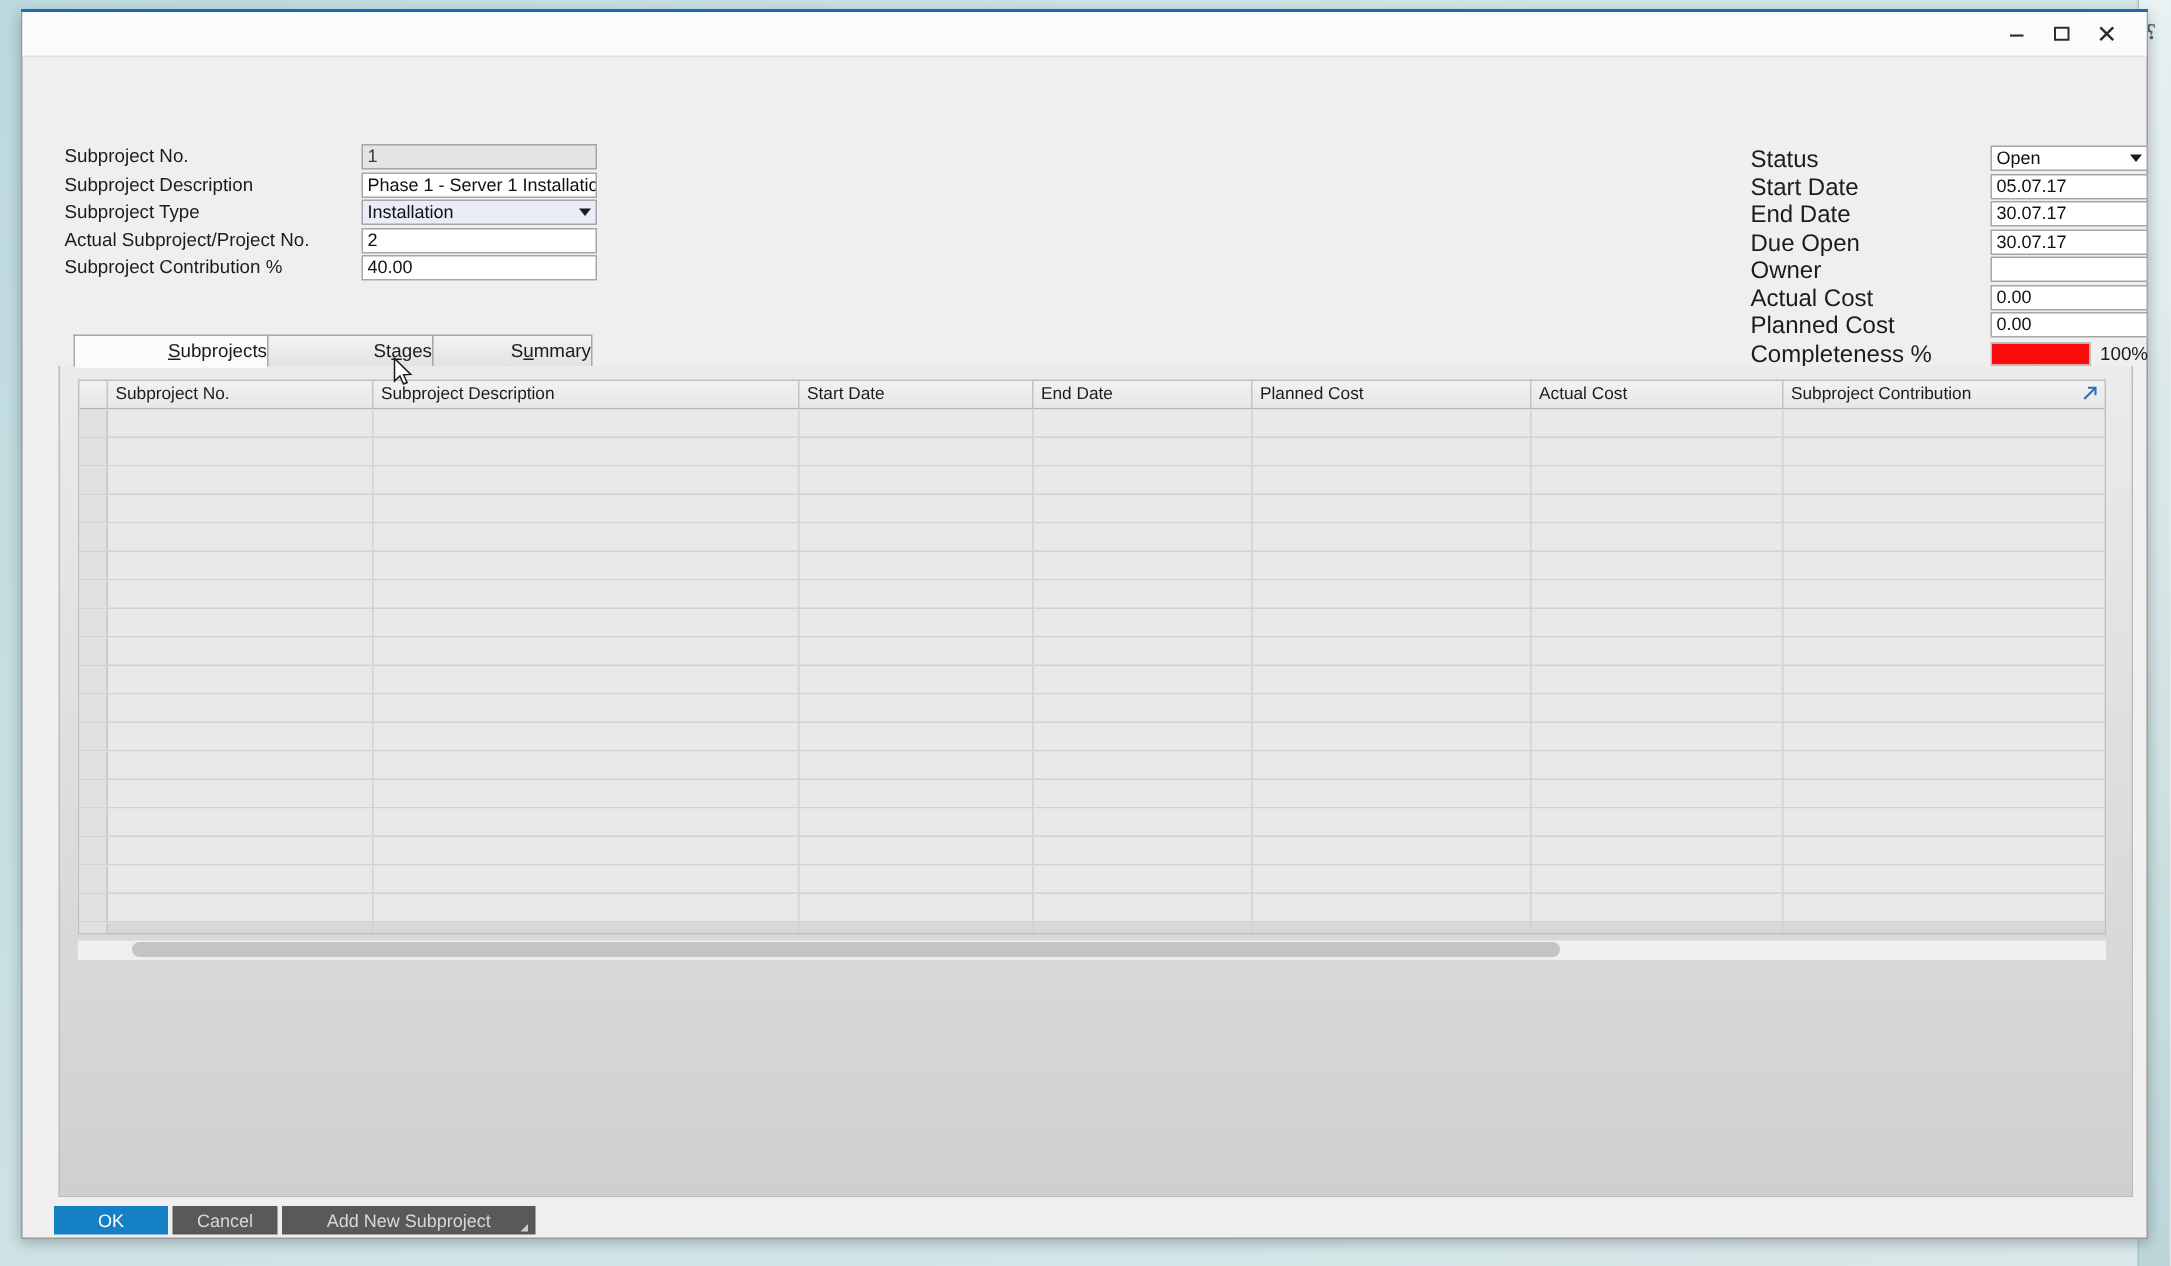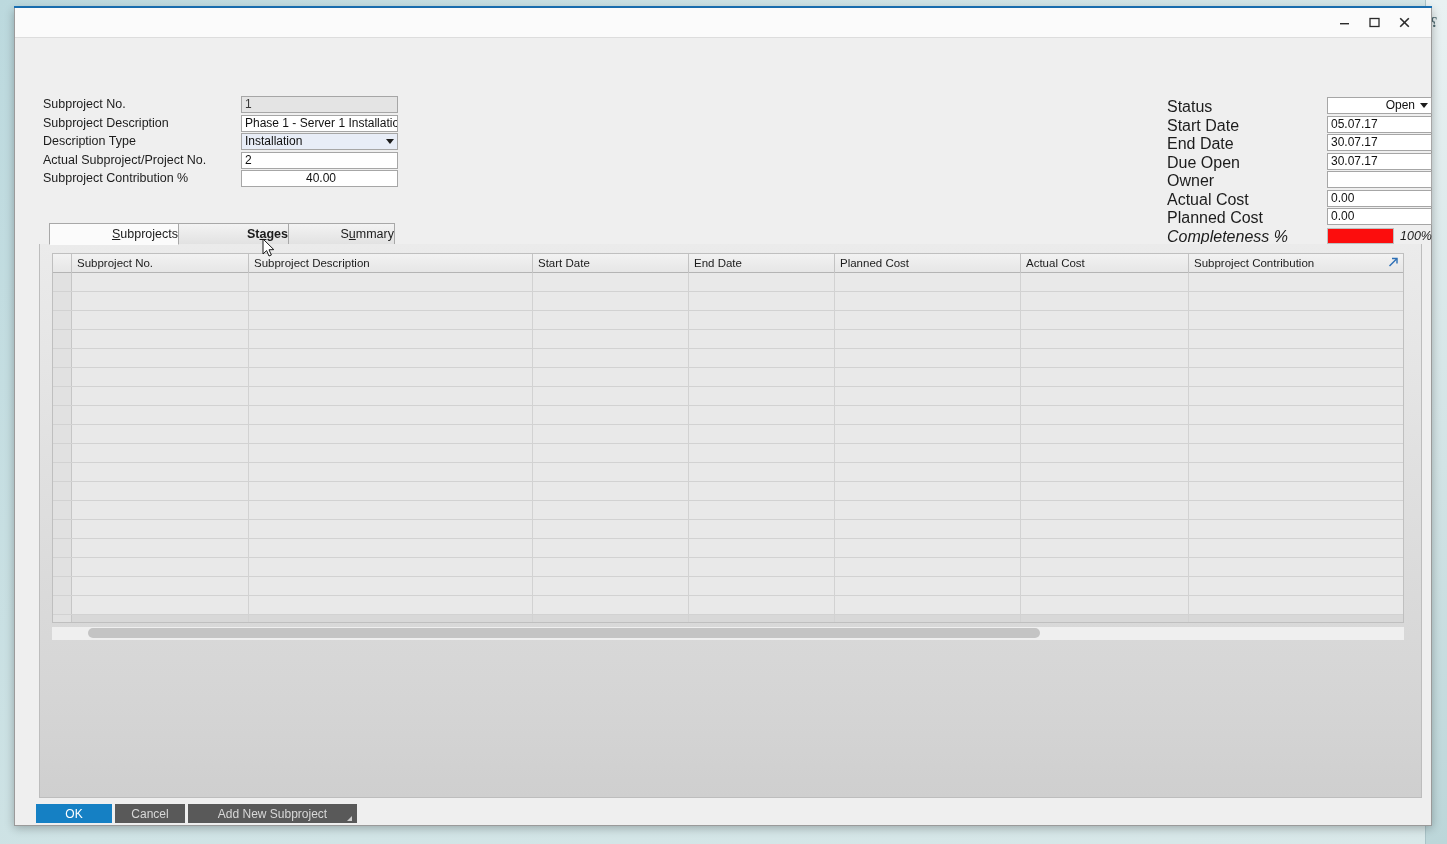--- a/index.html
+++ b/index.html
@@ -79,21 +79,21 @@
     height: 17px;
     border: 1px solid #a6a6a6;
     background: #ffffff;
     font-size: 12px; color: #111;
     padding: 0 0 0 3px;
     line-height: 15px;
     white-space: nowrap; overflow: hidden;
   }
   .fctl.readonly { background: #e4e4e4; color: #3a3a3a; }
   .fctl.combo { background: #e8edf7; padding-right: 16px; }
-  .fctl.combo.plain { background: #ffffff; text-align: right; }
+  .fctl.combo.plain { background: #ffffff; }
   .combo-arrow {
     position: absolute; right: 3px; top: 5px;
     width: 0; height: 0;
     border-left: 4.5px solid transparent;
     border-right: 4.5px solid transparent;
     border-top: 5px solid #1c1c1c;
   }
 
   
   #left-form { position: absolute; left: 28px; top: 58px; width: 360px; }
@@ -270,33 +270,33 @@
         <span class="flabel">Subproject No.</span>
         <div class="fctl readonly">1</div>
       </div>
 
       <div class="frow" style="top:18.5px;width:360px;">
         <span class="flabel">Subproject Description</span>
         <div class="fctl">Phase 1 - Server 1 Installation</div>
       </div>
 
       <div class="frow" style="top:37px;width:360px;">
-        <span class="flabel">Description Type</span>
+        <span class="flabel">Subproject Type</span>
         <div class="fctl combo">
           <span>Installation</span>
           <span class="combo-arrow"></span>
         </div>
       </div>
 
       <div class="frow" style="top:55.5px;width:360px;">
         <span class="flabel">Actual Subproject/Project No.</span>
         <div class="fctl">2</div>
       </div>
 
-      <div class="frow" style="top:74px;width:360px;text-align:center;">
+      <div class="frow" style="top:74px;width:360px;">
         <span class="flabel">Subproject Contribution %</span>
         <div class="fctl">40.00</div>
       </div>
     </div>
 
     <div id="right-form">
 
       <div class="frow" style="top:0px;width:272px;">
         <span class="flabel">Status</span>
         <div class="fctl combo plain">
@@ -328,37 +328,37 @@
       <div class="frow" style="top:92.5px;width:272px;">
         <span class="flabel">Actual Cost</span>
         <div class="fctl">0.00</div>
       </div>
 
       <div class="frow" style="top:111px;width:272px;">
         <span class="flabel">Planned Cost</span>
         <div class="fctl">0.00</div>
       </div>
 
-      <div class="frow" style="top:129.5px;width:272px;font-style:italic;">
+      <div class="frow" style="top:129.5px;width:272px;">
         <span class="flabel">Completeness %</span>
         <div id="prog-wrap">
           <div id="prog-track">
             <div id="prog-fill" style="width: 100%; background: rgb(252, 13, 13);"></div>
           </div>
           <span id="prog-label">100%</span>
         </div>
       </div>
     </div>
   </div>
 
   <div id="tabstrip">
       <div class="tab active" style="left: 10px; width: 130px;">
         <span><u>S</u>ubprojects</span>
       </div>
-      <div class="tab" style="left: 139px; width: 111px; font-weight: bold;">
+      <div class="tab" style="left: 139px; width: 111px;">
         <span>St<u>a</u>ges</span>
       </div>
       <div class="tab" style="left: 249px; width: 107px;">
         <span>S<u>u</u>mmary</span>
       </div>
     </div>
 
   <div id="tabpanel">
     <div id="grid-wrap">
       <div id="grid">

